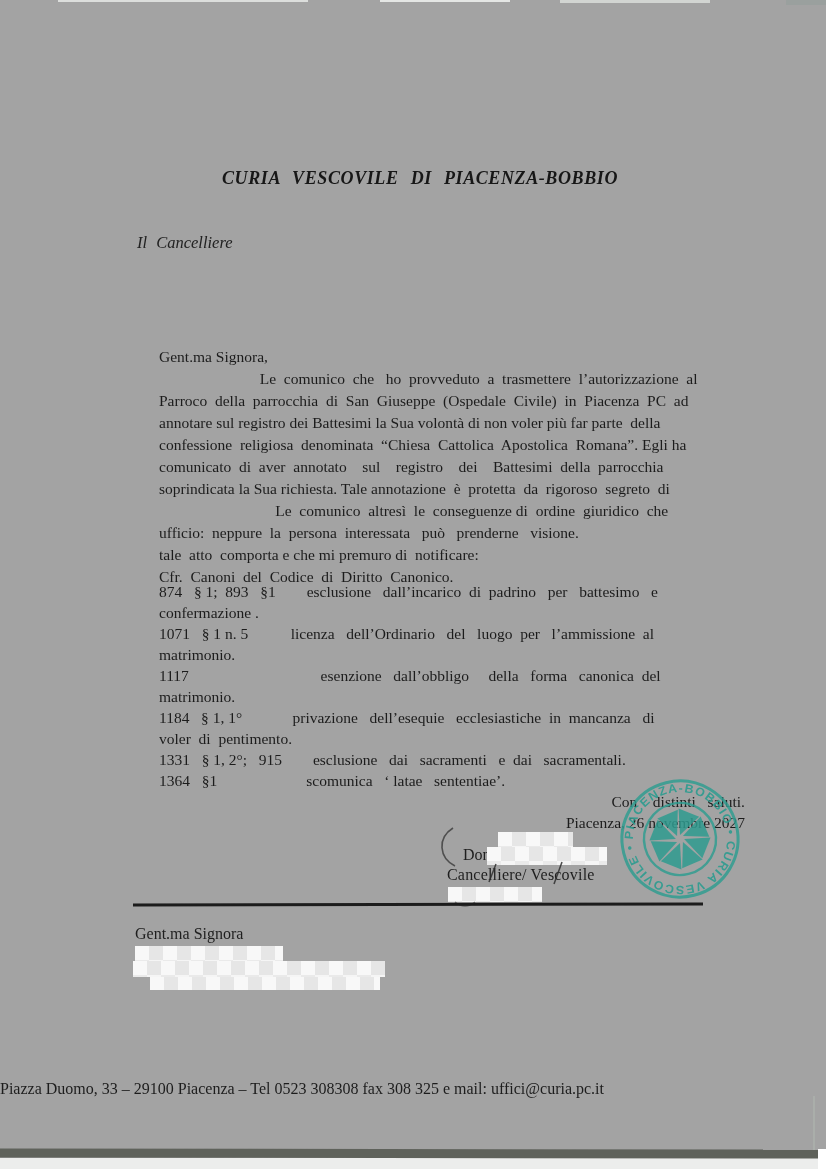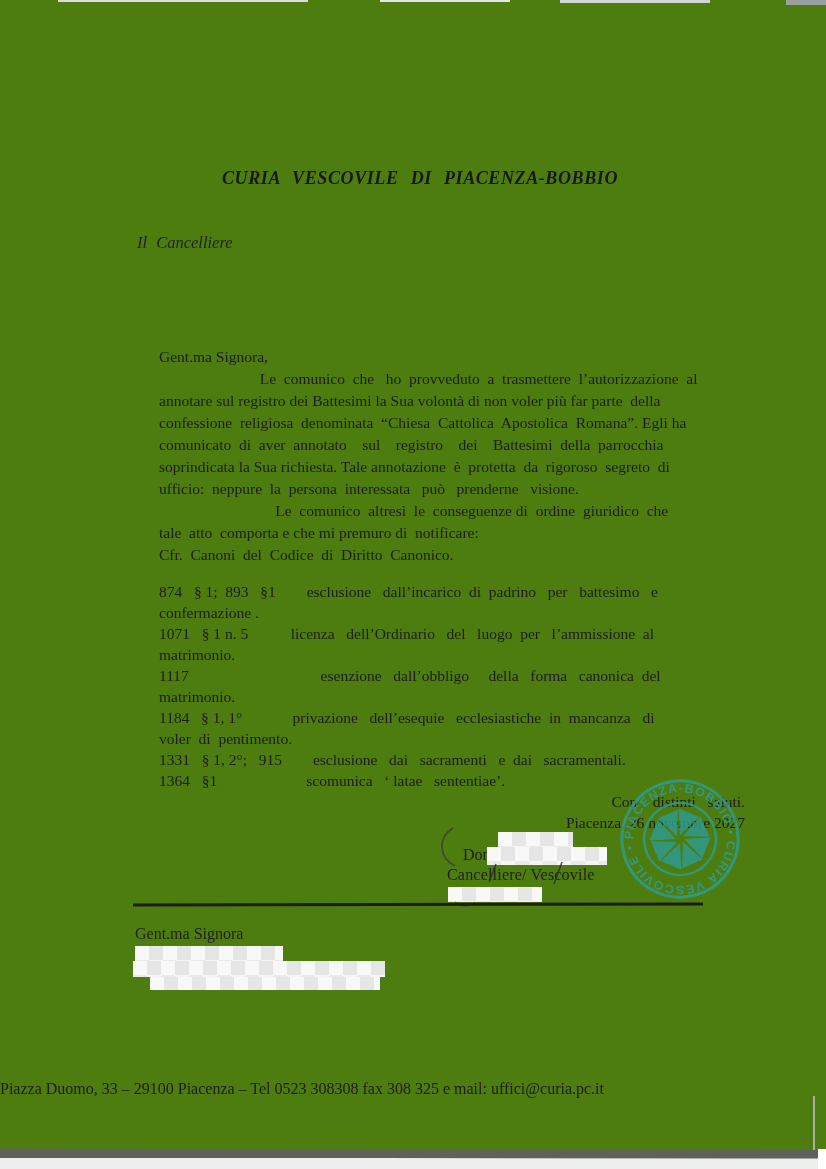--- a/index.html
+++ b/index.html
@@ -1,19 +1,19 @@
 <!DOCTYPE html>
 <html><head>
 <meta charset="utf-8">
 <style>
   * { margin:0; padding:0; box-sizing:border-box; }
   html,body { background:#ffffff; }
   .page {
     position:relative; width:826px; height:1169px; margin:0 auto;
-    background:#4d7c0f; overflow:hidden;
+    background:#a3a3a3; overflow:hidden;
     font-family:"Liberation Serif", serif; color:#1f1f1f;
   }
   
   .title {
     position:absolute; left:135px; top:168px; width:570px;
     text-align:center; font-size:18px; font-weight:bold; font-style:italic;
     letter-spacing:0.6px; word-spacing:7px; color:#171717;
   }
   .role {
     position:absolute; left:137px; top:233px;
@@ -74,26 +74,27 @@
   <div class="artifact a-top2"></div>
   <div class="artifact a-top3"></div>
   <div class="artifact a-topright"></div>
 
   <div class="title">CURIA VESCOVILE DI PIACENZA-BOBBIO</div>
   <div class="role">Il Cancelliere</div>
 
   <div class="textblock body-block">
       <div class="line">Gent.ma Signora,</div>
       <div class="line">                          Le  comunico  che   ho  provveduto  a  trasmettere  l’autorizzazione  al</div>
+      <div class="line">Parroco  della  parrocchia  di  San  Giuseppe  (Ospedale  Civile)  in  Piacenza  PC  ad</div>
       <div class="line">annotare sul registro dei Battesimi la Sua volontà di non voler più far parte  della</div>
       <div class="line">confessione  religiosa  denominata  “Chiesa  Cattolica  Apostolica  Romana”. Egli ha</div>
       <div class="line">comunicato  di  aver  annotato    sul    registro    dei    Battesimi  della  parrocchia</div>
       <div class="line">soprindicata la Sua richiesta. Tale annotazione  è  protetta  da  rigoroso  segreto  di</div>
+      <div class="line">                              Le  comunico  altresì  le  conseguenze di  ordine  giuridico  che</div>
       <div class="line">ufficio:  neppure  la  persona  interessata   può   prenderne   visione.</div>
-      <div class="line">                              Le  comunico  altresì  le  conseguenze di  ordine  giuridico  che</div>
       <div class="line">tale  atto  comporta e che mi premuro di  notificare:</div>
       <div class="line">Cfr.  Canoni  del  Codice  di  Diritto  Canonico.</div>
     </div>
 
   <div class="textblock canon-block">
       <div class="line">874   § 1;  893   §1        esclusione   dall’incarico  di  padrino   per   battesimo   e</div>
       <div class="line">confermazione .</div>
       <div class="line">1071   § 1 n. 5           licenza   dell’Ordinario   del   luogo  per   l’ammissione  al</div>
       <div class="line">matrimonio.</div>
       <div class="line">1117                                  esenzione   dall’obbligo     della   forma   canonica  del</div>

